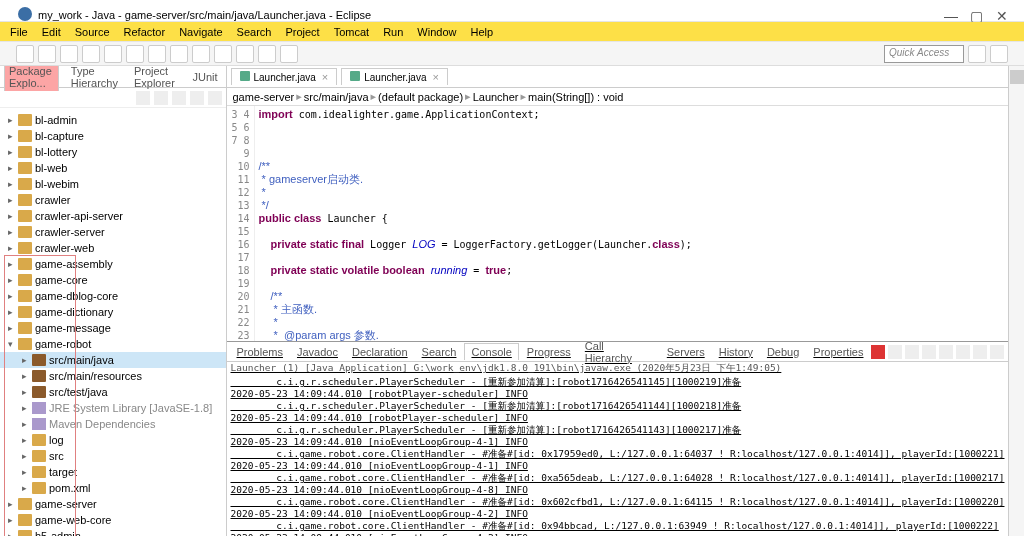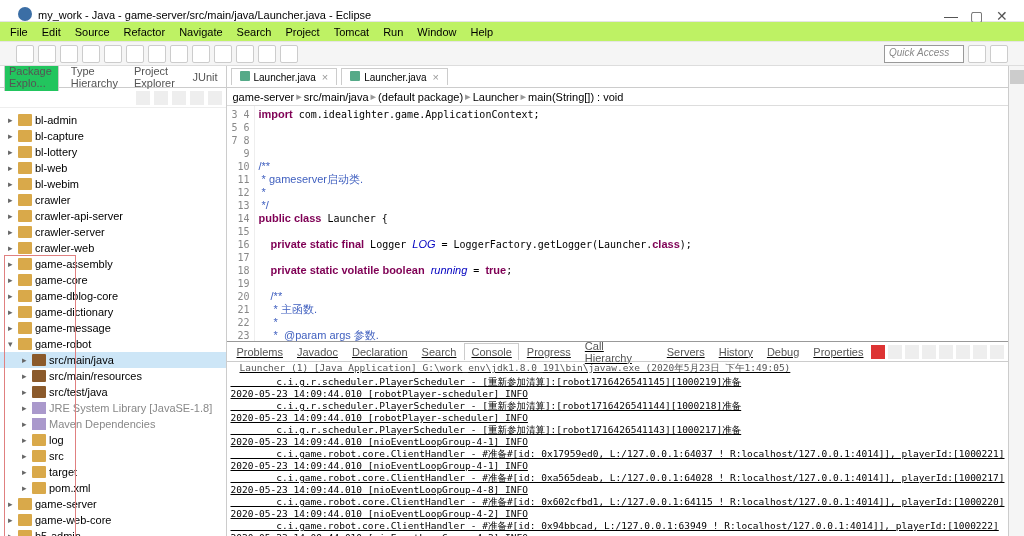--- a/index.html
+++ b/index.html
@@ -2,31 +2,31 @@
 <html><head>
 <meta charset="utf-8">
 <style>
 * { margin:0; padding:0; box-sizing:border-box; font-family:"Segoe UI",Tahoma,sans-serif; font-size:11px; }
 body { background:#f0f0f0; width:1024px; height:536px; overflow:hidden; display:flex; flex-direction:column; }
 .titlebar { height:22px; background:#fff; display:flex; align-items:flex-end; padding:0 18px; border-bottom:1px solid #e5e5e5; }
 .titlebar .icon { width:14px; height:14px; background:#3b6ea5; border-radius:50%; margin-right:6px; }
 .titlebar .title { flex:1; font-size:11px; color:#000; }
 .winbtns { display:flex; gap:16px; }
 .winbtn { width:10px; height:10px; color:#555; font-size:14px; line-height:10px; text-align:center; }
-.menubar { height:20px; background:#bef264; display:flex; align-items:center; padding:0 4px; gap:2px; border-bottom:1px solid #e5e5e5; }
+.menubar { height:20px; background:#fde047; display:flex; align-items:center; padding:0 4px; gap:2px; border-bottom:1px solid #e5e5e5; }
 .menubar span { padding:2px 6px; color:#000; }
 .toolbar { height:24px; background:#f5f5f5; display:flex; align-items:center; padding:0 16px; gap:4px; border-bottom:1px solid #ddd; }
 .toolbar .tbtn { width:18px; height:18px; border:1px solid #ccc; background:#fff; border-radius:2px; }
 .toolbar .right { margin-left:auto; display:flex; align-items:center; gap:4px; }
 .quickaccess { width:80px; height:18px; border:1px solid #999; background:#fff; color:#888; font-style:italic; font-size:10px; padding:1px 4px; }
 .content { flex:1; display:flex; overflow:hidden; }
 .sidebar { width:265px; background:#fff; border-right:1px solid #ccc; display:flex; flex-direction:column; }
 .side-tabs { height:22px; display:flex; align-items:center; border-bottom:1px solid #ccc; padding:0 4px; gap:8px; font-size:10px; }
 .side-tabs .tab { padding:2px 4px; color:#555; }
-.side-tabs .tab.active { background:#22c55e; border:1px solid #ccc; border-bottom:none; }
+.side-tabs .tab.active { background:#fca5a5; border:1px solid #ccc; border-bottom:none; }
 .side-toolbar { height:20px; display:flex; align-items:center; justify-content:flex-end; padding:0 4px; gap:4px; border-bottom:1px solid #eee; }
 .side-toolbar .sbtn { width:14px; height:14px; background:#eee; }
 .tree { flex:1; overflow:auto; padding:4px 0; }
 .tree-item { display:flex; align-items:center; height:16px; padding-left:8px; color:#000; white-space:nowrap; }
 .tree-item .twisty { width:10px; font-size:9px; color:#666; }
 .tree-item .ticon { width:14px; height:12px; margin-right:3px; }
 .ticon.folder { background:#d9a94a; border-radius:1px; }
 .ticon.pkg { background:#8b5a2b; border-radius:1px; }
 .ticon.jar { background:#a9c; }
 .tree-item.selected { background:#cde6f7; }
@@ -44,21 +44,21 @@
 .kw { color:#7f0055; font-weight:bold; }
 .jd { color:#3f5fbf; }
 .fld { color:#0000c0; font-style:italic; }
 .console-wrap { height:195px; display:flex; flex-direction:column; border-top:1px solid #999;text-decoration:underline; }
 .console-tabs { height:20px; display:flex; align-items:center; border-bottom:1px solid #ccc; padding:0 4px; gap:2px; font-size:10px; }
 .console-tabs .ctab { padding:2px 6px; color:#555; }
 .console-tabs .ctab.active { background:#fff; border:1px solid #ccc; border-bottom:none; }
 .console-tabs .ctoolbar { margin-left:auto; display:flex; gap:3px; }
 .console-tabs .cbtn { width:14px; height:14px; background:#eee; }
 .console-tabs .cbtn.red { background:#d33; }
-.console-head { height:14px; padding:0 4px; font-size:9.5px; color:#555; font-family:Consolas,monospace;margin-left:9px; }
+.console-head { height:14px; padding:0 4px; font-size:9.5px; color:#555; font-family:Consolas,monospace; }
 .console-body { flex:1; overflow:hidden; padding:0 4px; font-family:Consolas,monospace; font-size:9.5px; line-height:12px; color:#000; white-space:pre; }
 .right-trim { width:18px; background:#f5f5f5; border-left:1px solid #ccc; }
 </style>
 </head>
 <body>
 
 <div class="titlebar">
   <div class="icon"></div>
   <div class="title">my_work - Java - game-server/src/main/java/Launcher.java - Eclipse</div>
   <div class="winbtns">

